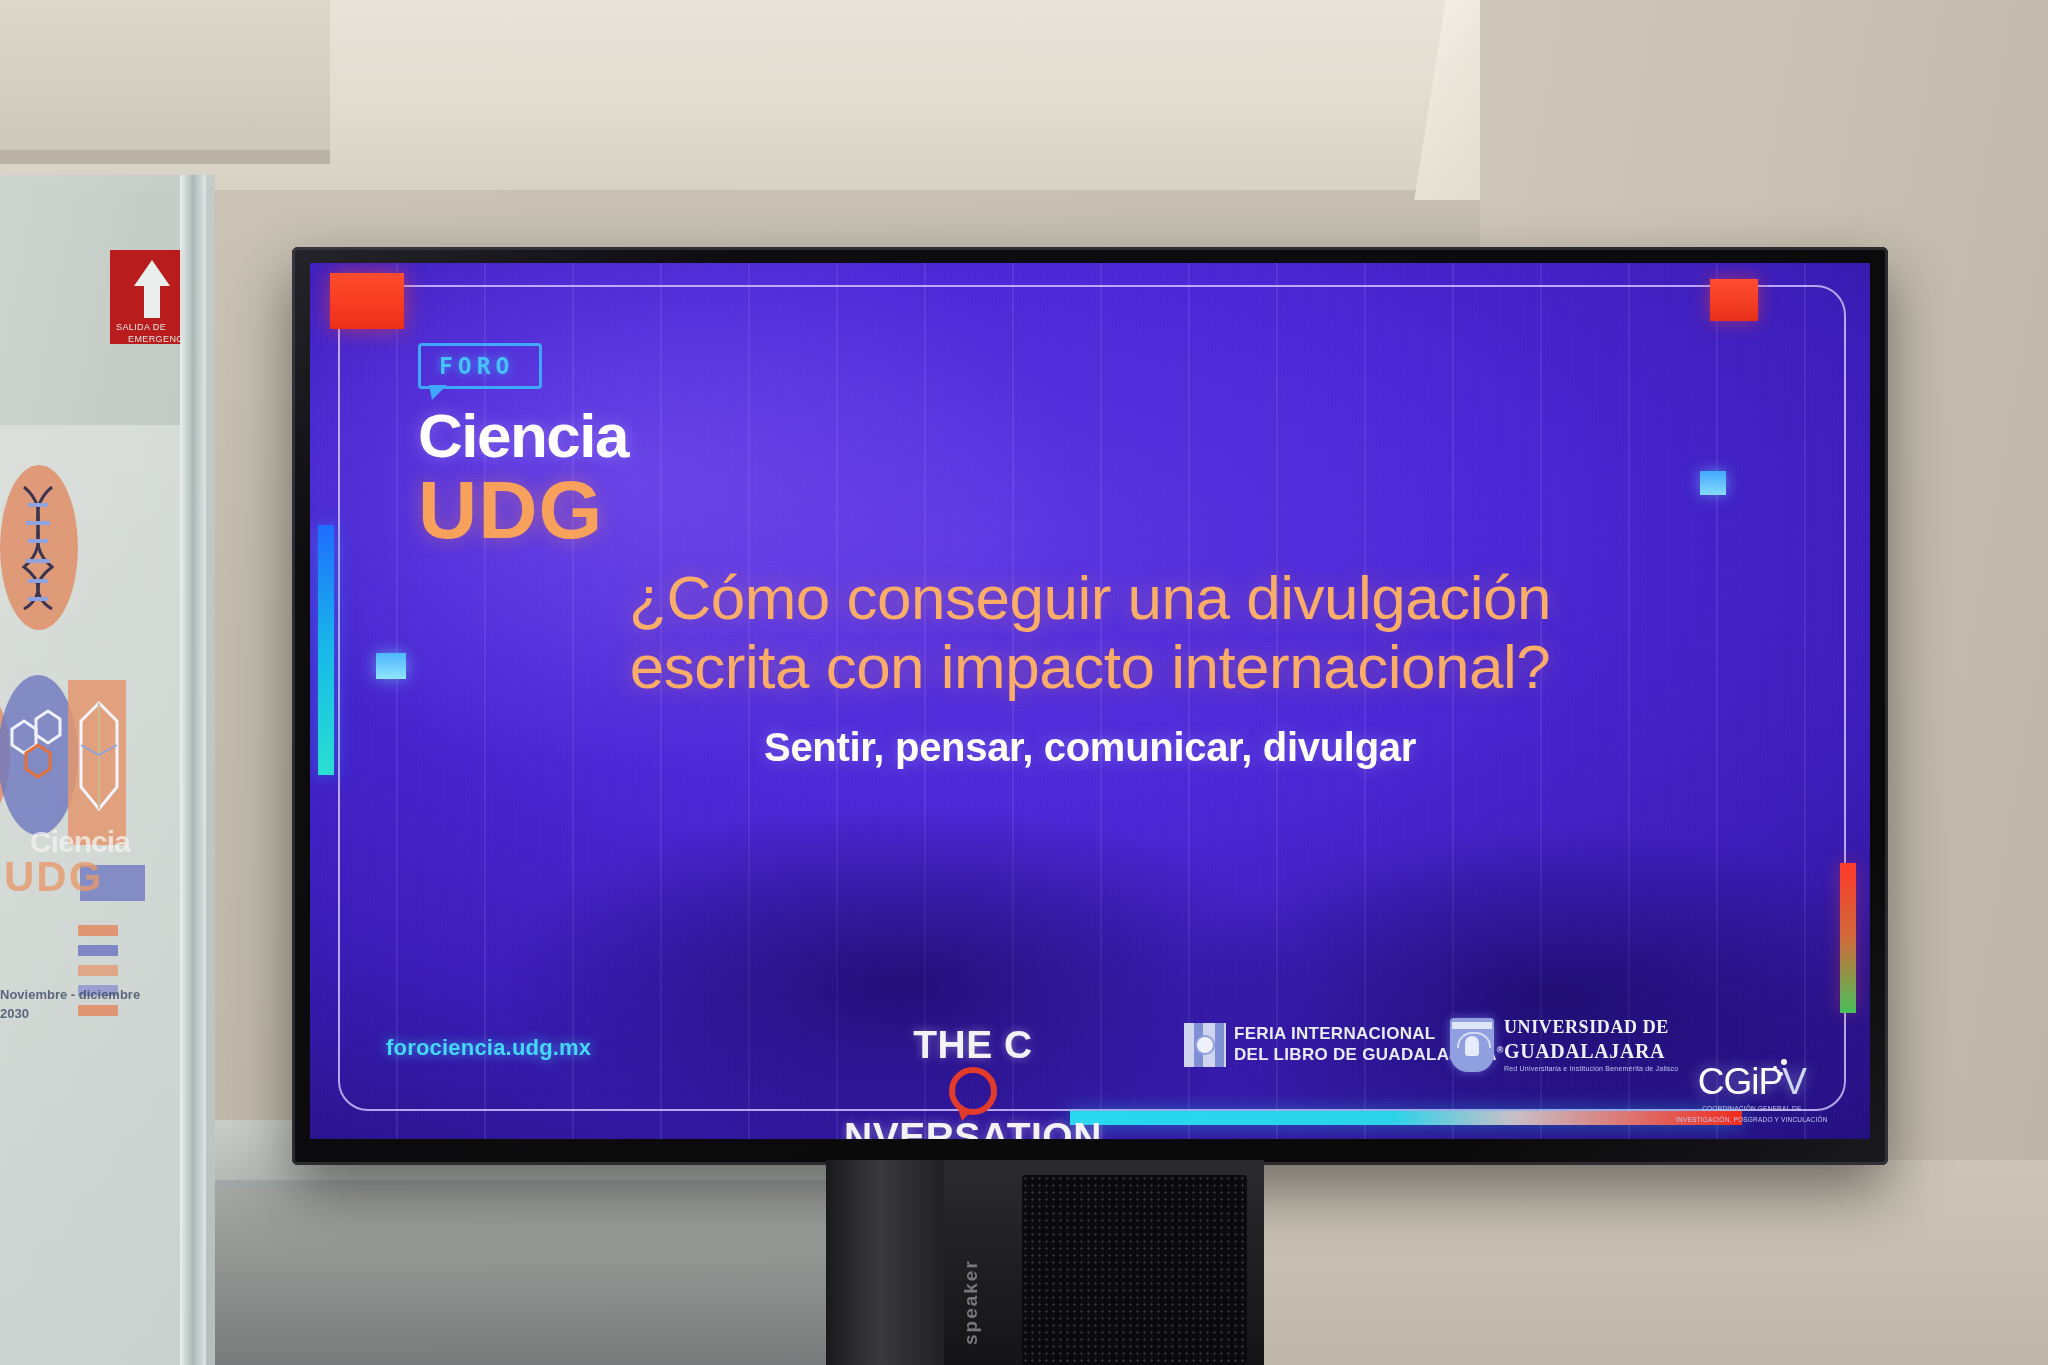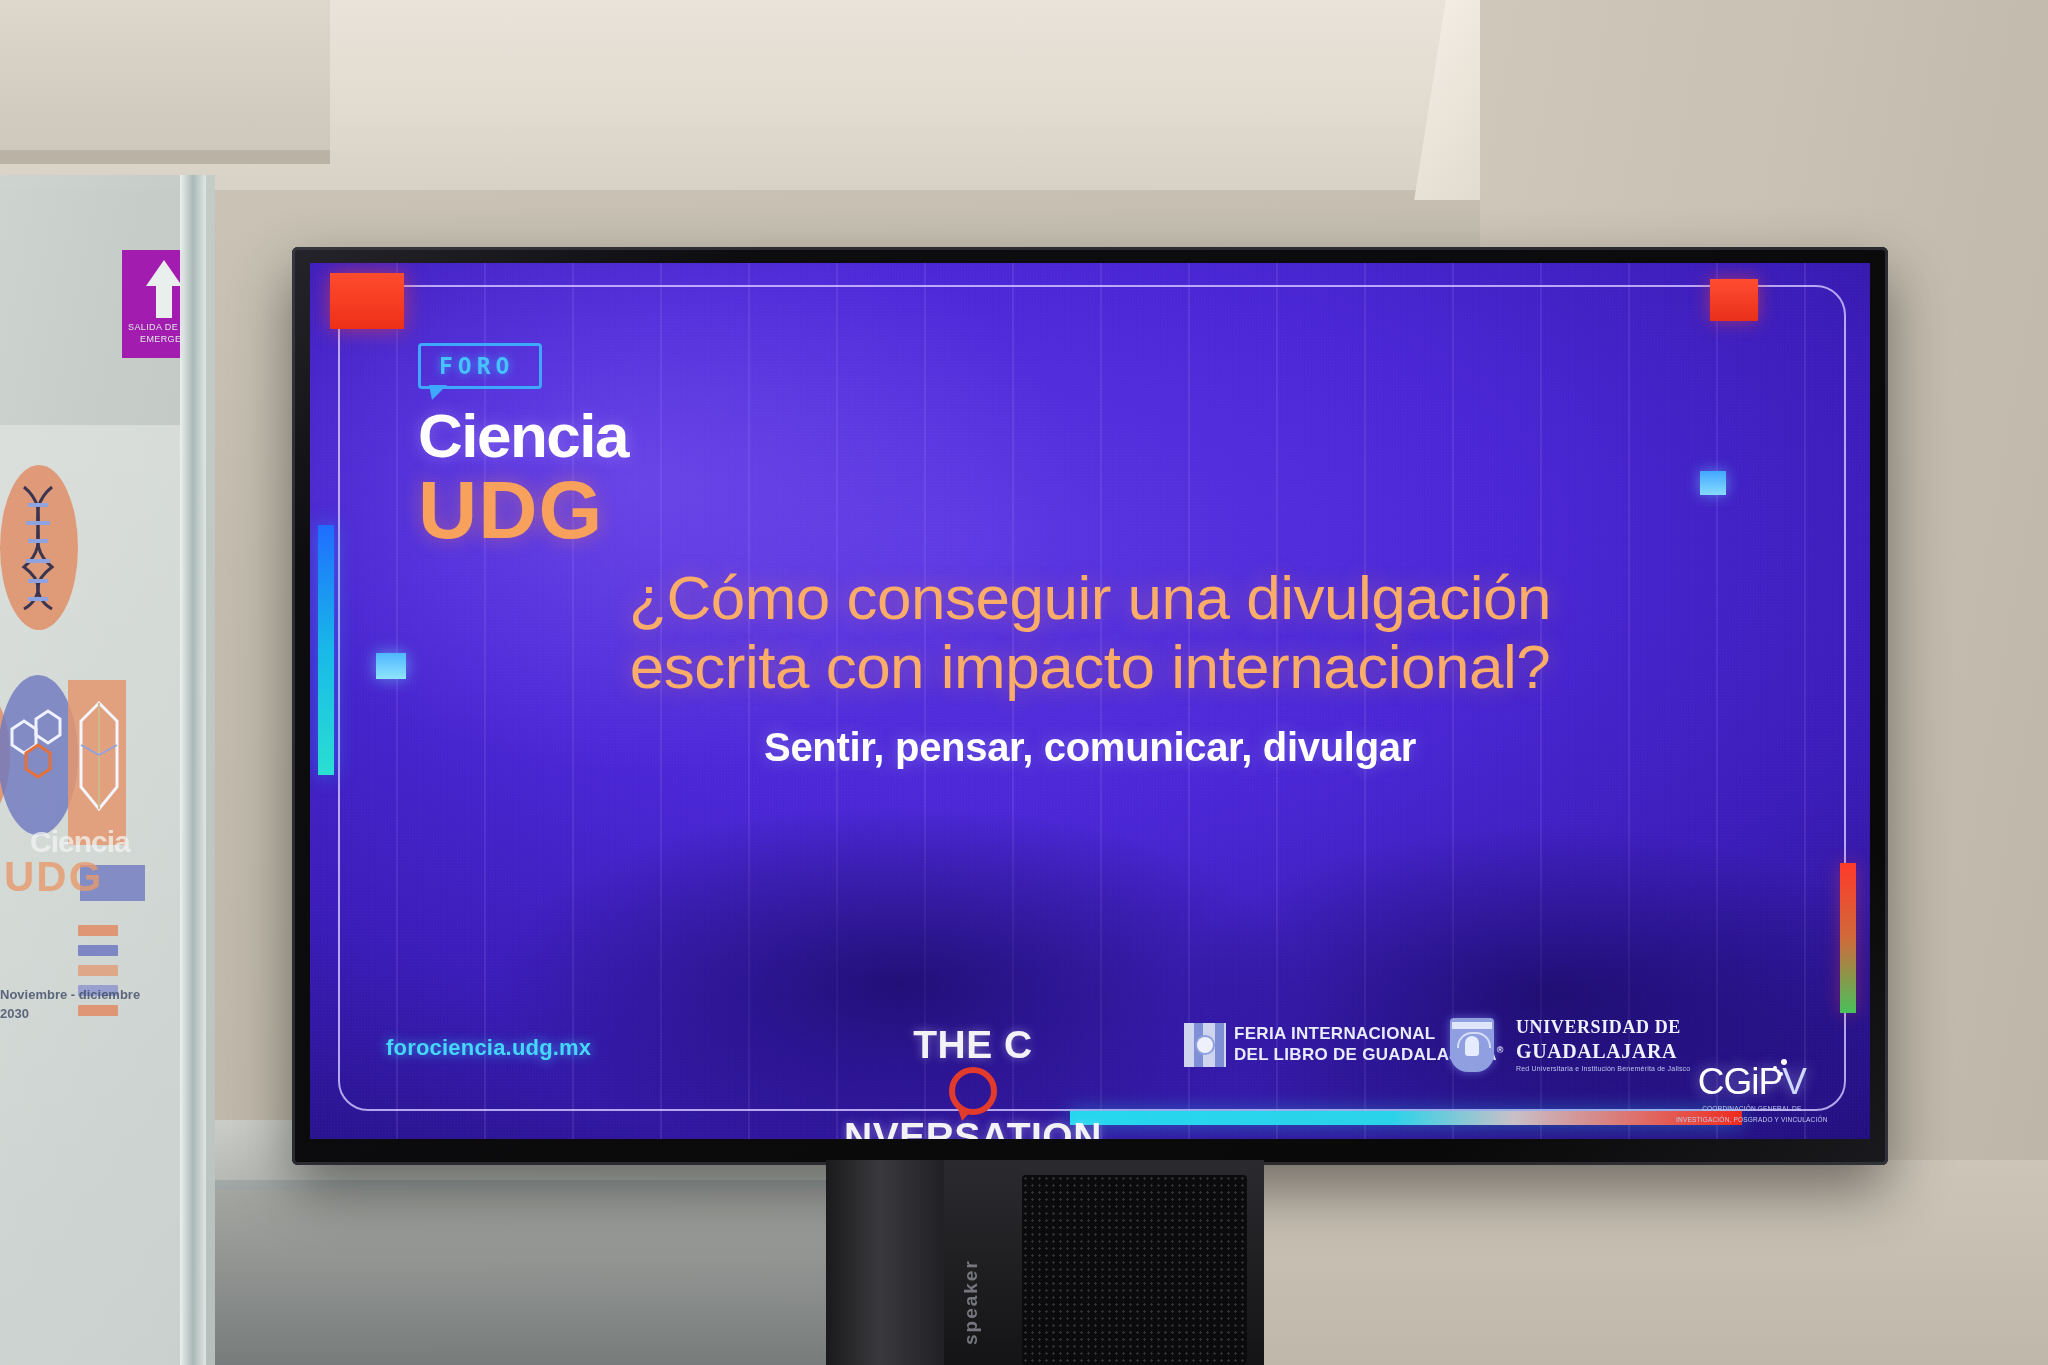--- a/index.html
+++ b/index.html
@@ -21,22 +21,22 @@
     background:linear-gradient(180deg,#ded7cc,#cdc6ba);}
   .soffit-edge{position:absolute;left:0;top:150px;width:330px;height:14px;
     background:#b9b2a5;}
 
   
   .vitrine{position:absolute;left:0;top:175px;width:215px;height:1190px;
     background:linear-gradient(100deg,rgba(205,212,208,.93),rgba(186,196,193,.92));}
   .vitrine-frame-r{position:absolute;left:180px;top:175px;width:26px;height:1190px;
     background:linear-gradient(90deg,rgba(236,242,240,.95),rgba(168,183,180,.9),rgba(226,234,232,.9));}
   .vitrine-inner{position:absolute;left:0;top:210px;width:182px;height:1155px;overflow:hidden;}
-  .exit-sign{position:absolute;left:110px;top:40px;width:86px;height:108px;
-    background:#a21caf;margin-left:12px;}
+  .exit-sign{position:absolute;left:110px;top:40px;width:86px;height:94px;
+    background:#b91c1c;}
   .exit-sign .arrow{position:absolute;left:24px;top:10px;width:0;height:0;
     border-left:18px solid transparent;border-right:18px solid transparent;border-bottom:26px solid #e8efec;}
   .exit-sign .bar{position:absolute;left:34px;top:34px;width:16px;height:34px;background:#e8efec;}
   .exit-sign .t1{position:absolute;left:6px;top:72px;font-size:9px;color:#dfe9e5;letter-spacing:.4px;}
   .exit-sign .t2{position:absolute;left:18px;top:84px;font-size:9px;color:#dfe9e5;letter-spacing:.4px;}
 
   .poster{position:absolute;left:-10px;top:215px;width:200px;height:940px;
     background:linear-gradient(180deg,rgba(232,235,232,.55),rgba(214,220,218,.5));}
   .ov-dna{position:absolute;left:10px;top:40px;width:78px;height:165px;border-radius:50%;
     background:#e08b63;opacity:.82;}
@@ -136,21 +136,21 @@
     border-left:4px solid transparent;border-right:11px solid transparent;border-top:12px solid #e23b2c;}
   .f-fil{position:absolute;left:874px;top:18px;display:flex;align-items:center;gap:8px;}
   .fil-mark{position:relative;width:42px;height:44px;background:#cfd4ef;}
   .fil-mark .sp{position:absolute;top:0;width:9px;height:44px;background:#7f8fd6;}
   .fil-mark .s1{left:10px;} .fil-mark .s2{left:31px;}
   .fil-mark .circ{position:absolute;left:13px;top:14px;width:16px;height:16px;border-radius:50%;
     background:#eef1fb;box-shadow:0 0 0 2px #8fa0de;}
   .fil-txt{line-height:1.22;}
   .fil-txt div{font-size:17px;font-weight:800;color:#e9ecfb;letter-spacing:.3px;}
   .fil-txt sup{font-size:9px;}
-  .f-udg{position:absolute;left:1140px;top:12px;display:flex;align-items:center;gap:22px;}
+  .f-udg{position:absolute;left:1140px;top:12px;display:flex;align-items:center;gap:10px;}
   .crest{position:relative;width:44px;height:54px;background:#8f9fe0;
     border-radius:4px 4px 18px 18px;box-shadow:0 0 10px rgba(140,160,255,.5);}
   .crest .bandtop{position:absolute;left:2px;top:4px;width:40px;height:7px;background:#dfe5fb;}
   .crest .fig{position:absolute;left:15px;top:18px;width:14px;height:20px;border-radius:7px 7px 3px 3px;
     background:#e6ecff;}
   .crest .arc{position:absolute;left:7px;top:14px;width:30px;height:14px;
     border:2px solid #d6ddf8;border-bottom:none;border-radius:15px 15px 0 0;}
   .udg-txt{line-height:1.2;}
   .udg-txt .l1{font-size:18px;font-weight:700;color:#eef1ff;letter-spacing:.6px;
     font-family:"Liberation Serif",serif;}

